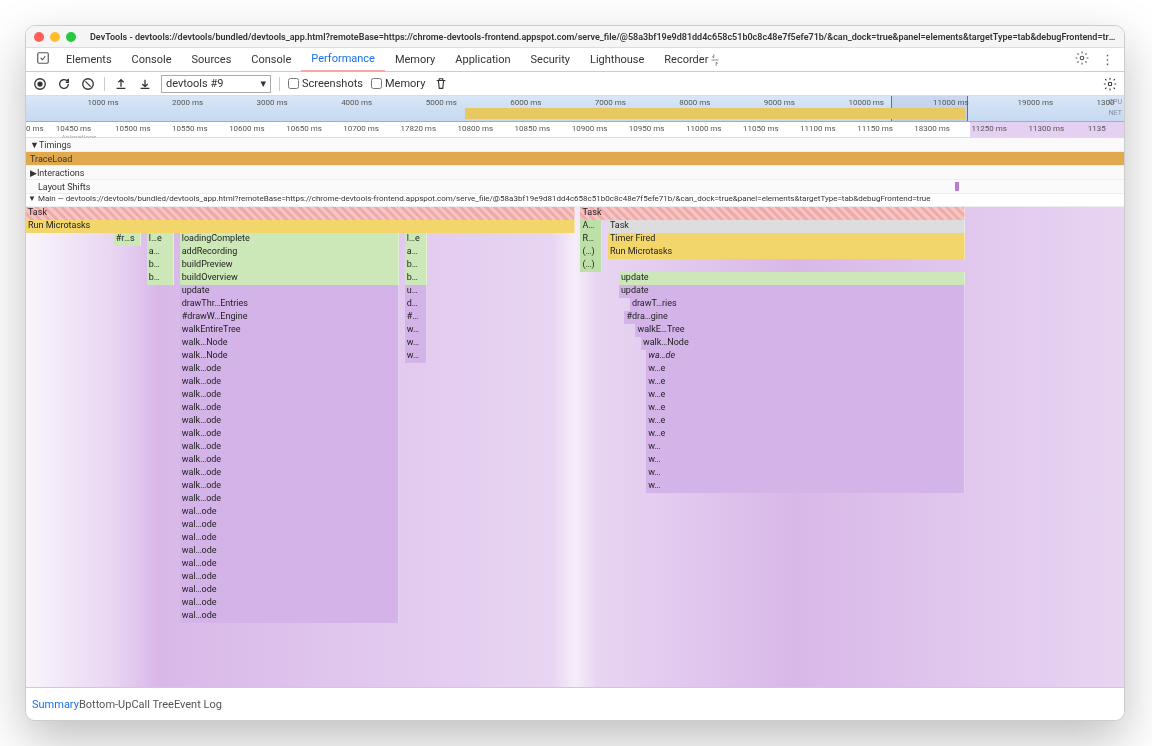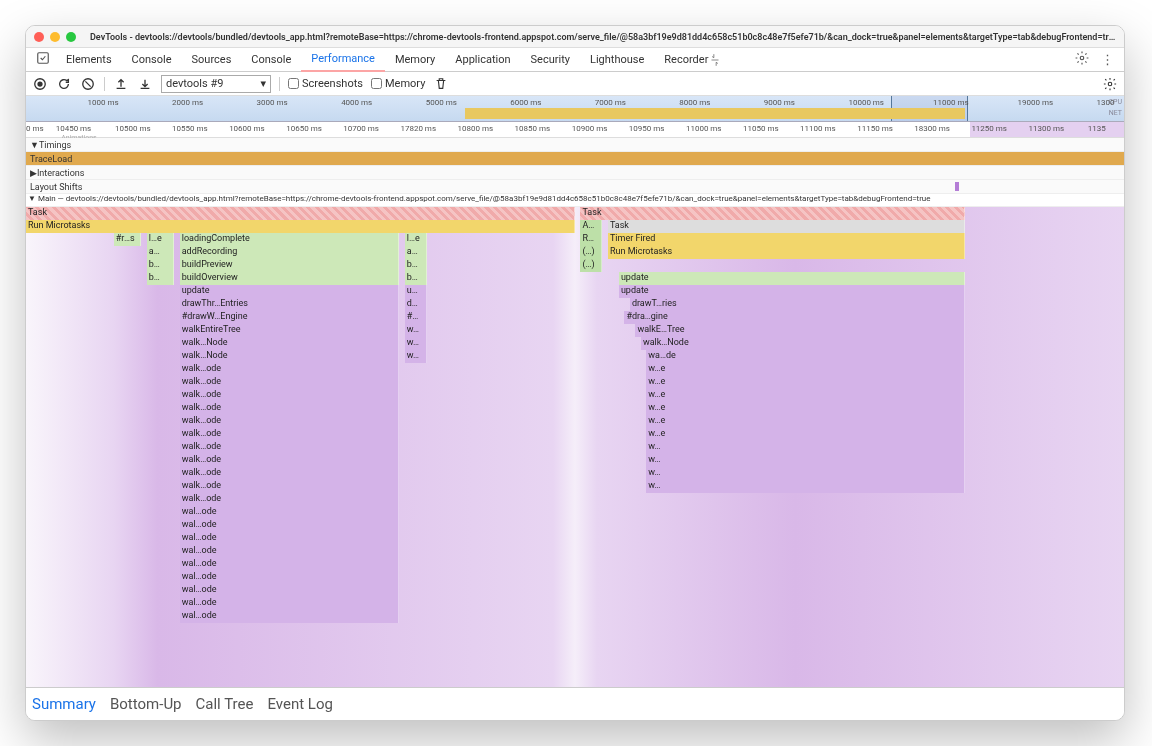--- a/index.html
+++ b/index.html
@@ -36,21 +36,21 @@
 .main-hdr{height:13px;font-size:8px;color:#333;padding-left:2px;border-bottom:1px solid #eee;white-space:nowrap;overflow:hidden}
 .flame{flex:1;position:relative;overflow:hidden;background:linear-gradient(to right,#f9f5fb 0%,#e8d5f2 8%,#d9b8e8 12%,#e8d5f2 48%,#f5eef9 50%,#e8d5f2 52%,#d9b8e8 70%,#e8d5f2 100%)}
 .frow{height:13px;position:relative;font-size:9px;color:#222}
 .fcell{position:absolute;height:13px;padding:0 2px;white-space:nowrap;overflow:hidden;border-right:1px solid rgba(255,255,255,0.4)}
 .c-redh{background:repeating-linear-gradient(45deg,#f5c4c4,#f5c4c4 3px,#f0aaaa 3px,#f0aaaa 6px)}
 .c-yel{background:#f2d66b}
 .c-grn{background:#bde0a8}
 .c-pur{background:#d4b3e8}
 .c-gry{background:#ddd}
 .c-lgrn{background:#cde8b8}
-.bottom-tabs{height:24px;border-top:1px solid #ccc;display:flex;align-items:center;padding:16px 6px;gap:14px;font-size:15px;background:#fff}
+.bottom-tabs{height:24px;border-top:1px solid #ccc;display:flex;align-items:center;padding:16px 6px;font-size:11px;background:#fff}
 .btab{cursor:pointer;color:#555}
 .btab.active{color:#1a73e8}
 svg{width:14px;height:14px}
 </style>
 </head>
 <body>
 
 <div class="window">
 
   <div class="titlebar">
@@ -192,21 +192,21 @@
   </div>
 
   <div class="tracks">
     <div class="track hdr">▼ <span>Timings</span></div>
     <div class="track" style="background:#e0a94e">
         <div class="trace-bar"></div>
         <span style="z-index:1">TraceLoad</span>
       </div>
     <div class="track hdr">▶ <span>Interactions</span></div>
     <div class="track hdr">
-        <span style="">Layout Shifts</span>
+        <span style="margin-left:8px">Layout Shifts</span>
         <div class="ls-bar"></div>
       </div>
   </div>
 
   <div class="main-hdr">▼ <span>Main — devtools://devtools/bundled/devtools_app.html?remoteBase=https://chrome-devtools-frontend.appspot.com/serve_file/@58a3bf19e9d81dd4c658c51b0c8c48e7f5efe71b/&amp;can_dock=true&amp;panel=elements&amp;targetType=tab&amp;debugFrontend=true</span></div>
 
   <div class="flame" id="flame">
       <div class="frow">
         <div class="fcell c-redh" style="left: 0%; width: 50%;">Task</div>
         <div class="fcell c-redh" style="left: 50.5%; width: 35%;">Task</div>
@@ -264,21 +264,21 @@
         <div class="fcell c-pur" style="left: 55.5%; width: 30%;">walkE…Tree</div>
       </div>
       <div class="frow">
         <div class="fcell c-pur" style="left: 14%; width: 20%;">walk…Node</div>
         <div class="fcell c-pur" style="left: 34.5%; width: 2%;">w…</div>
         <div class="fcell c-pur" style="left: 56%; width: 29.5%;">walk…Node</div>
       </div>
       <div class="frow">
         <div class="fcell c-pur" style="left: 14%; width: 20%;">walk…Node</div>
         <div class="fcell c-pur" style="left: 34.5%; width: 2%;">w…</div>
-        <div class="fcell c-pur" style="left: 56.5%; width: 29%;">wa…de</div>
+        <div class="fcell c-pur" style="left: 56.5%; width: 29%; font-style: italic;">wa…de</div>
       </div>
       <div class="frow">
         <div class="fcell c-pur" style="left: 14%; width: 20%;">walk…ode</div>
         <div class="fcell c-pur" style="left: 56.5%; width: 29%;">w…e</div>
       </div>
       <div class="frow">
         <div class="fcell c-pur" style="left: 14%; width: 20%;">walk…ode</div>
         <div class="fcell c-pur" style="left: 56.5%; width: 29%;">w…e</div>
       </div>
       <div class="frow">

